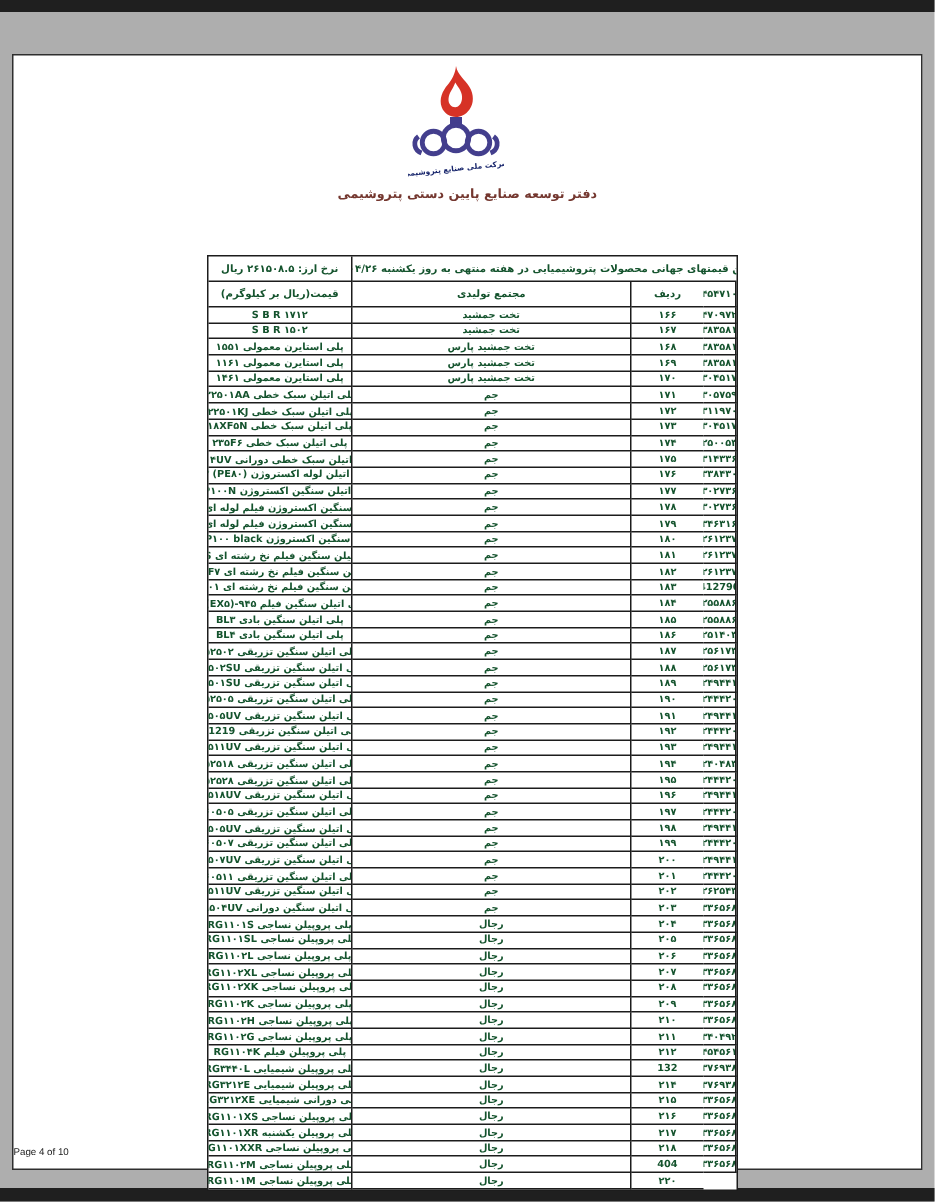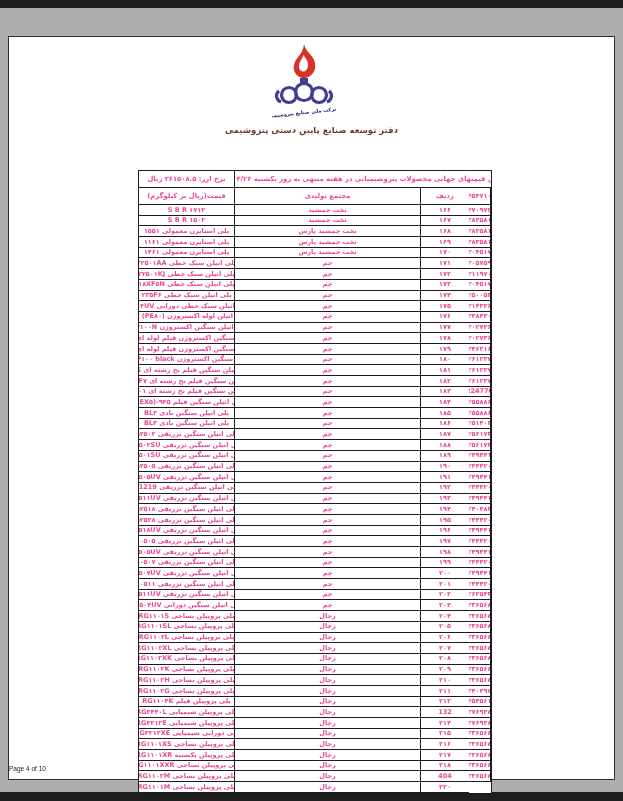--- a/index.html
+++ b/index.html
@@ -22,21 +22,21 @@
     text-align:center; font-size:8.5px; font-weight:bold; color:#74372f;
     letter-spacing:0.2px;
   }
   .tbl {
     position:absolute; left:129px; top:133px;
     display:grid;
     grid-template-columns: 96px 186px 48px 22px;
     grid-template-rows: 17px 17px repeat(55, 10.69px);
     border:1px solid #1c1c1c;
     background:#fff;
-    color:#ec4899;
+    color:#14532d;
   }
   .c {
     border-right:1px solid #1c1c1c;
     border-bottom:1px solid #1c1c1c;
     display:flex; align-items:center; justify-content:center;
     font-size:6.5px; font-weight:bold; line-height:1;
     overflow:hidden; white-space:nowrap;
     padding:0 1px;
   }
   .c:nth-child(4n of .data) {}
@@ -154,21 +154,21 @@
       <div class="c rtl" dir="rtl">جم</div>
       <div class="c last">۱۸۱</div>
       <div class="c ">۲۶۱۲۳۷</div>
       <div class="c rtl" dir="rtl">پلی اتیلن سنگین فیلم نخ رشته ای HD۵۲BF۷</div>
       <div class="c rtl" dir="rtl">جم</div>
       <div class="c last">۱۸۲</div>
       <div class="c ">۲۶۱۲۳۷</div>
       <div class="c rtl" dir="rtl">پلی اتیلن سنگین فیلم نخ رشته ای HD۵۰۴۰۱</div>
       <div class="c rtl" dir="rtl">جم</div>
       <div class="c last">۱۸۳</div>
-      <div class="c ">224770</div>
+      <div class="c ">412790</div>
       <div class="c rtl" dir="rtl">پلی اتیلن سنگین فیلم ۹۴۵-F (EX۵)</div>
       <div class="c rtl" dir="rtl">جم</div>
       <div class="c last">۱۸۴</div>
       <div class="c ">۲۵۵۸۸۶</div>
       <div class="c rtl" dir="rtl">پلی اتیلن سنگین بادی BL۳</div>
       <div class="c rtl" dir="rtl">جم</div>
       <div class="c last">۱۸۵</div>
       <div class="c ">۲۵۵۸۸۶</div>
       <div class="c rtl" dir="rtl">پلی اتیلن سنگین بادی BL۴</div>
       <div class="c rtl" dir="rtl">جم</div>

